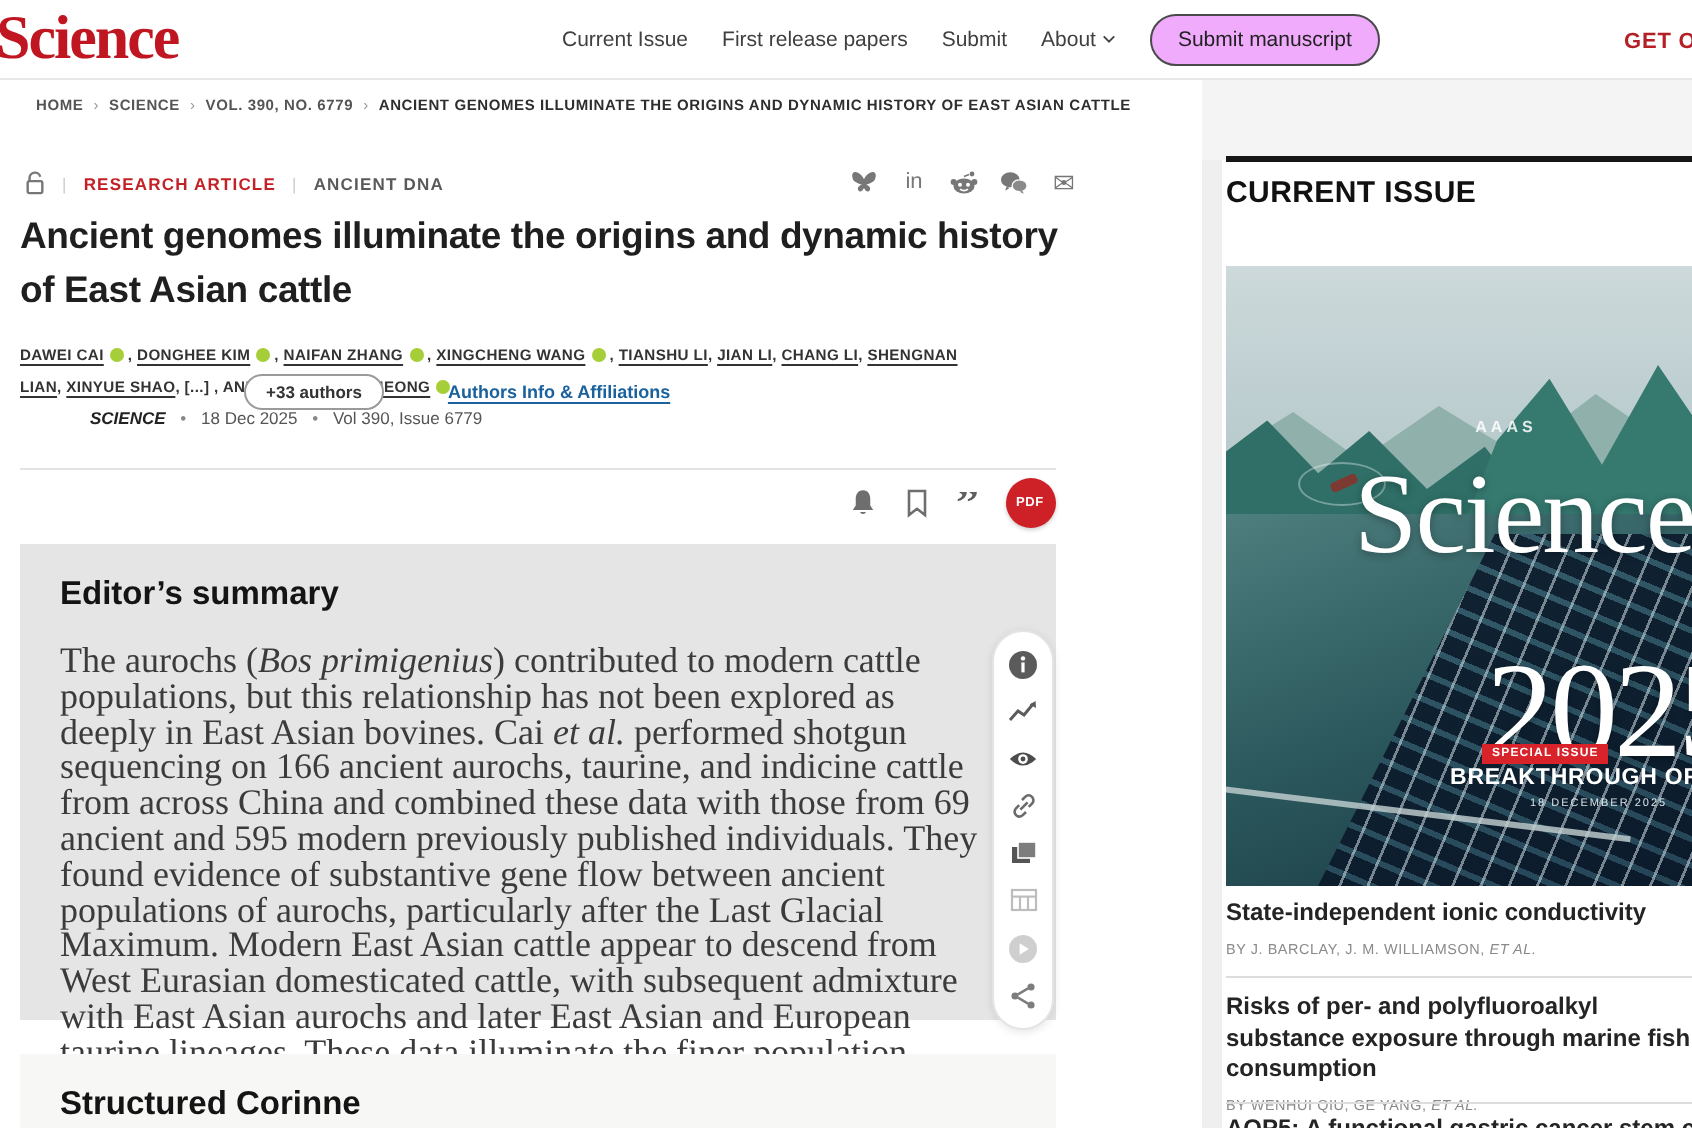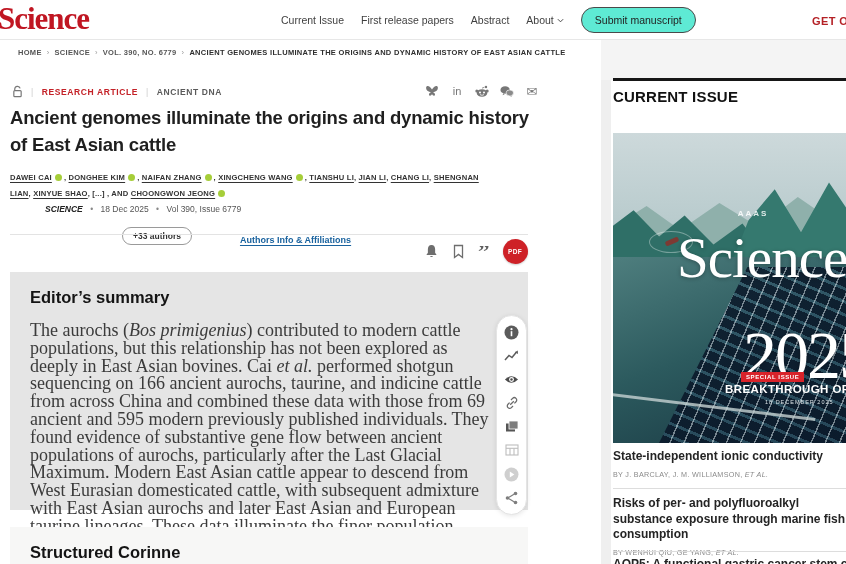--- a/index.html
+++ b/index.html
@@ -9,21 +9,21 @@
   
   .site-header { position:absolute; left:0; top:0; width:846px; height:40px; background:#fff;
     border-bottom:1px solid #e7e7e7; }
   .logo { position:absolute; left:-2px; top:1px; font-family:"Liberation Serif", serif;
     font-weight:700; font-size:31px; color:#c01622; letter-spacing:-1px; }
   .nav { position:absolute; left:281px; top:0; height:40px; display:flex; align-items:center; gap:17px;
     font-size:10.5px; color:#3f3f3f; white-space:nowrap; }
   .nav a { color:#3f3f3f; text-decoration:none; cursor:pointer; }
   .nav .chev { display:inline-block; width:7px; height:7px; margin-left:3px; }
   .submit-pill { border:1.2px solid #4a4a4a; border-radius:15px; padding:6px 13px; font-size:10.5px;
-    color:#222; background:#5eead4; cursor:pointer; }
+    color:#222; background:#f0abfc; cursor:pointer; }
   .get-alerts { position:absolute; left:812px; top:15px; font-size:11px; font-weight:bold;
     color:#b42025; letter-spacing:.4px; white-space:nowrap; }
 
   
   .crumb-band { position:absolute; left:0; top:40px; width:601px; height:26px; background:#fff; }
   .crumbs { position:absolute; left:18px; top:48px; font-size:7.5px; font-weight:bold; color:#555;
     letter-spacing:.3px; white-space:nowrap; }
   .crumbs .sep { color:#999; margin:0 5px; font-weight:normal; }
   .crumbs .current { color:#2e2e2e; }
 
@@ -44,21 +44,21 @@
   .env { font-size:13px; color:#777; line-height:1; }
 
   .article-title { position:absolute; left:10px; top:104px; width:524px; font-size:18.5px; font-weight:bold;
     color:#1f1f1f; line-height:27px; letter-spacing:-.2px; }
 
   .authors { position:absolute; left:10px; top:170px; width:478px; font-size:7.6px; font-weight:bold;
     color:#333; line-height:16px; letter-spacing:.2px; }
   .author-name { text-decoration:underline; text-underline-offset:1.5px; cursor:pointer; }
   .orcid-dot { display:inline-block; width:7px; height:7px; border-radius:50%; background:#a6ce39;
     margin:0 2px 0 3px; vertical-align:-1px; }
-  .authors-extra { position:absolute; left:122px; top:187px; display:flex; align-items:flex-end; gap:28px;margin-top:40px; }
+  .authors-extra { position:absolute; left:122px; top:187px; display:flex; align-items:center; gap:12px; }
   .more-authors { border:1px solid #9a9a9a; border-radius:11px; padding:3px 10px; font-size:8.5px;
     font-weight:bold; color:#333; background:#fff; cursor:pointer; white-space:nowrap; }
   .aff-link { font-size:9px; font-weight:bold; color:#19629e; text-decoration:underline;
     text-underline-offset:2px; cursor:pointer; white-space:nowrap;padding-left:20px; }
 
   .meta-row { position:absolute; left:12px; top:204px; font-size:8.5px; color:#555; white-space:nowrap;margin-left:33px; }
   .meta-row .jr { font-weight:bold; font-style:italic; color:#222; }
   .meta-row .dot { margin:0 5px; color:#888; }
 
   .head-divider { position:absolute; left:10px; top:234px; width:518px; height:1px; background:#e3e3e3; }
@@ -137,21 +137,21 @@
   svg { display:block; }
 </style>
 </head>
 <body>
 
 <div class="site-header">
   <div class="logo">Science</div>
   <div class="nav">
     <a>Current Issue</a>
     <a>First release papers</a>
-    <a>Abstract</a>
+    <a>Submit</a>
     <a><span>About</span><span class="chev"><svg width="7" height="7" viewBox="0 0 8 8">
             <polyline points="1,2.5 4,5.5 7,2.5" fill="none" stroke="#444" stroke-width="1.1"></polyline>
           </svg></span></a>
     <button class="submit-pill">Submit manuscript</button>
   </div>
   <div class="get-alerts">GET OUR E-ALERTS</div>
 </div>
 
 <div class="scroll-strip"></div>
 <div class="rail-gray"></div>

